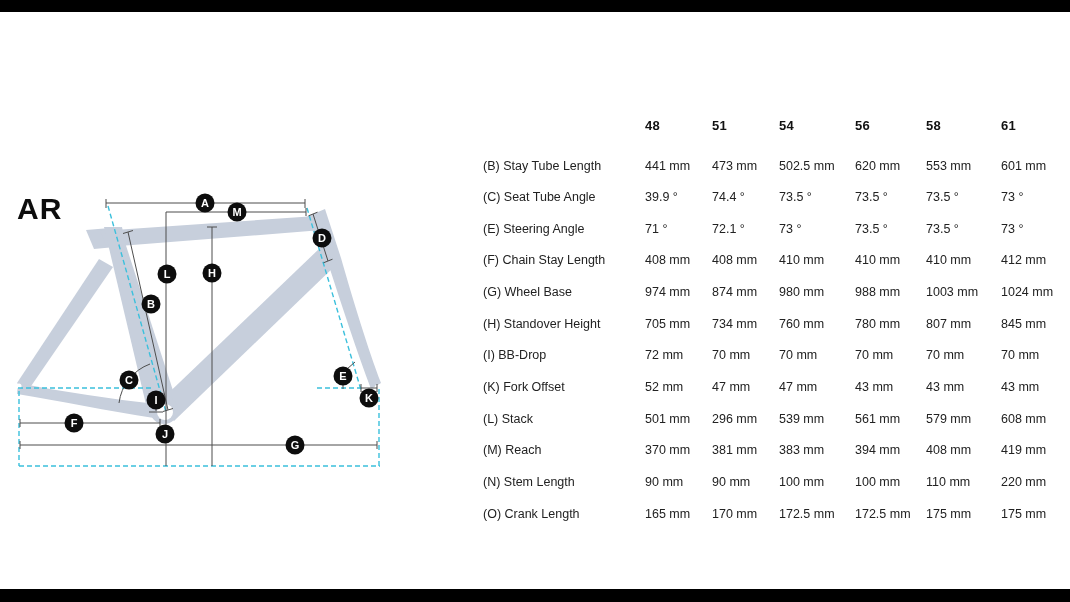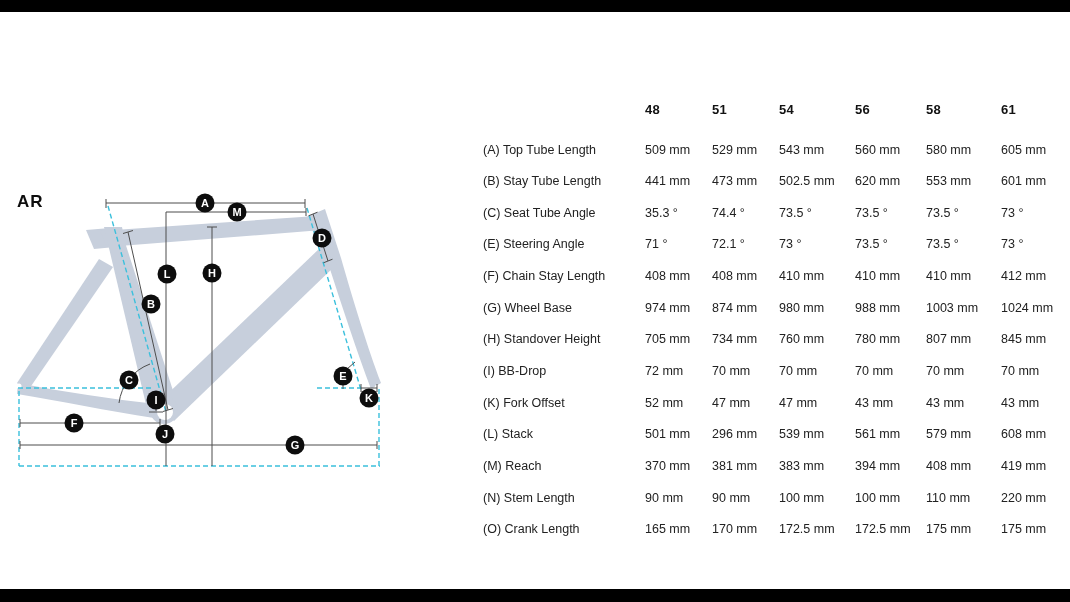--- a/index.html
+++ b/index.html
@@ -8,34 +8,34 @@
     background:#ffffff;
     font-family:"Liberation Sans", sans-serif;
     -webkit-font-smoothing:antialiased;
   }
   .black-bar{position:absolute;left:0;width:1070px;background:#000;}
   .bar-top{top:0;height:12px;}
   .bar-bottom{top:589px;height:13px;}
 
   .model-title{
     position:absolute;left:17px;top:192px;
-    font-size:17px;font-weight:800;letter-spacing:1px;color:#0d0d0d;
+    font-size:30px;font-weight:800;letter-spacing:1px;color:#0d0d0d;
   }
 
   .diagram-svg{position:absolute;left:0;top:0;}
 
   .frame{fill:#c7cfdc;}
   .dash{stroke:#3bc0dc;stroke-width:1.4;fill:none;stroke-dasharray:5 3;}
   .meas{stroke:#4d4d4d;stroke-width:1;fill:none;}
   .marker-text{
     font-family:"Liberation Sans", sans-serif;
     font-size:11px;font-weight:700;text-anchor:middle;
   }
 
-  .geo-table{position:absolute;left:483px;top:0;width:587px;height:462px;}
+  .geo-table{position:absolute;left:483px;top:16px;width:587px;height:462px;}
   .grid-row{
     display:grid;
     grid-template-columns:162px 67px 67px 76px 71px 75px 69px;
     align-items:center;
   }
   .thead{position:absolute;left:0;top:101px;width:587px;height:16px;}
   .thead .tcell{font-size:13px;font-weight:700;color:#121212;letter-spacing:.2px;}
   .tbody{position:absolute;left:0;top:134px;width:587px;}
   .trow{height:31.65px;}
   .tcell{
@@ -153,40 +153,31 @@
       <div class="tcell"></div>
       <div class="tcell">48</div>
       <div class="tcell">51</div>
       <div class="tcell">54</div>
       <div class="tcell">56</div>
       <div class="tcell">58</div>
       <div class="tcell">61</div>
     </div>
   <div class="tbody">
       <div class="trow grid-row">
-        <div class="tcell">(A) Top Tube Length</div>
-        <div class="tcell">509 mm</div>
-        <div class="tcell">529 mm</div>
-        <div class="tcell">543 mm</div>
-        <div class="tcell">560 mm</div>
-        <div class="tcell">580 mm</div>
-        <div class="tcell">605 mm</div>
-      </div>
-      <div class="trow grid-row">
         <div class="tcell">(B) Stay Tube Length</div>
         <div class="tcell">441 mm</div>
         <div class="tcell">473 mm</div>
         <div class="tcell">502.5 mm</div>
         <div class="tcell">620 mm</div>
         <div class="tcell">553 mm</div>
         <div class="tcell">601 mm</div>
       </div>
       <div class="trow grid-row">
         <div class="tcell">(C) Seat Tube Angle</div>
-        <div class="tcell">35.3 °</div>
+        <div class="tcell">39.9 °</div>
         <div class="tcell">74.4 °</div>
         <div class="tcell">73.5 °</div>
         <div class="tcell">73.5 °</div>
         <div class="tcell">73.5 °</div>
         <div class="tcell">73 °</div>
       </div>
       <div class="trow grid-row">
         <div class="tcell">(E) Steering Angle</div>
         <div class="tcell">71 °</div>
         <div class="tcell">72.1 °</div>

